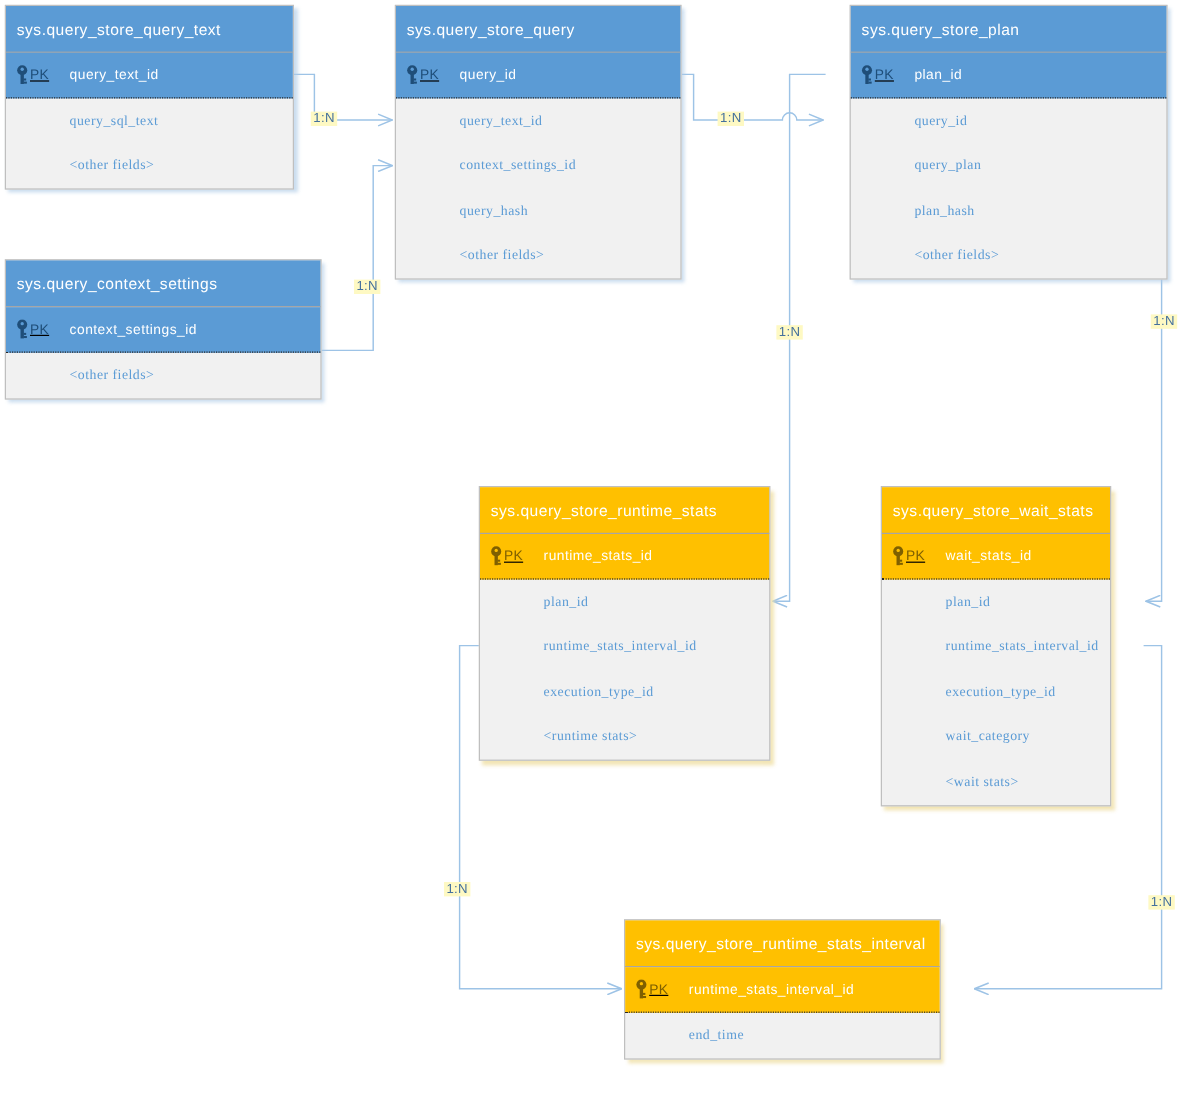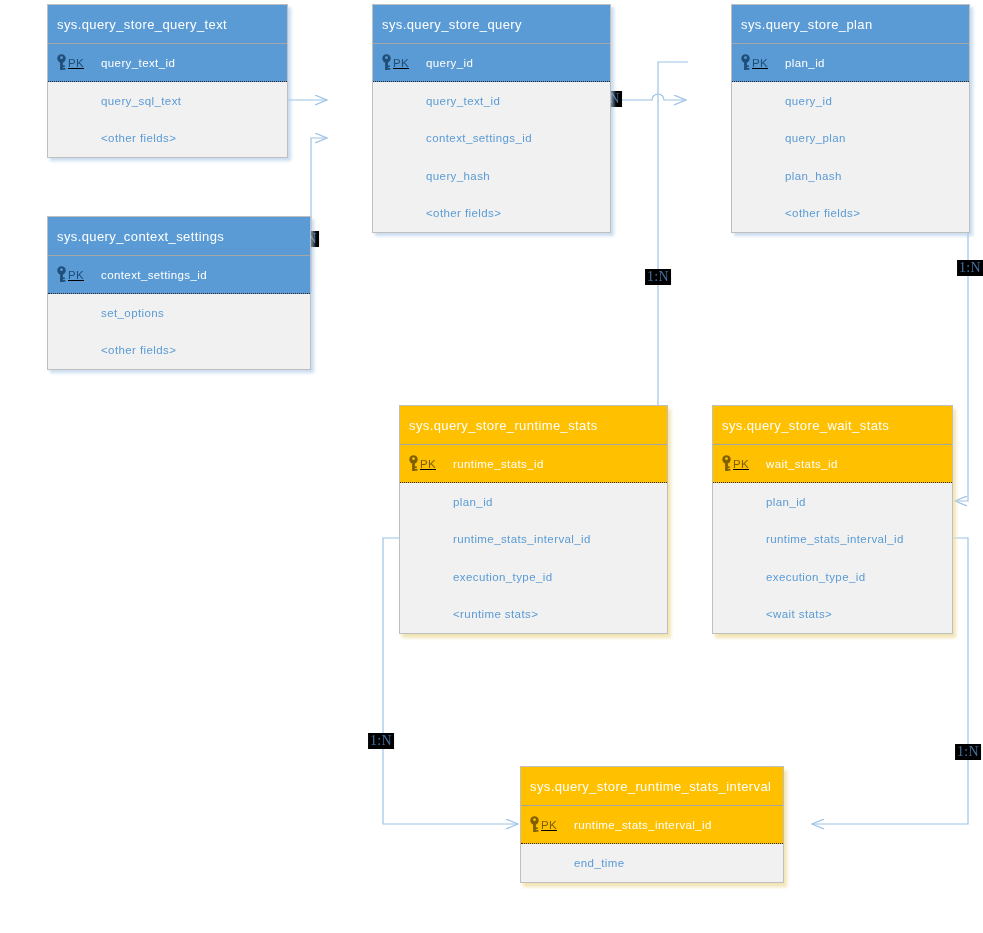--- a/index.html
+++ b/index.html
@@ -1,45 +1,45 @@
 <!DOCTYPE html>
 <html><head>
 <meta charset="utf-8">
 <style>
   html,body { margin:0; padding:0; background:#ffffff; }
   .canvas {
     position:relative; width:983px; height:933px; background:#fff;
     font-family:"Liberation Sans", sans-serif; overflow:hidden;
   }
   .tbl { position:absolute; box-sizing:border-box; border:1px solid #BFBFBF; background:#F1F1F1; }
-  .tbl.blue   { --hdr:#5B9BD5; --key:#1F4E79; box-shadow:3px 3px 3px rgba(174,203,230,0.65);margin-left:43px; }
+  .tbl.blue   { --hdr:#5B9BD5; --key:#1F4E79; box-shadow:3px 3px 3px rgba(174,203,230,0.65); }
   .tbl.orange { --hdr:#FFC000; --key:#7F6000; box-shadow:3px 4px 3px rgba(240,224,168,0.85); }
   .hdr {
     height:39px; box-sizing:border-box; display:flex; align-items:center;
     padding:0 9px; background:var(--hdr); color:#fff; font-size:13px;
     letter-spacing:0.4px; border-bottom:1px solid #A6A6A6; white-space:nowrap;
   }
   .pkrow {
     position:relative; height:38px; box-sizing:border-box; background:var(--hdr);
     border-bottom:1px dotted #262626; display:flex; align-items:center;text-decoration:underline;
   }
   .keyicon { margin-left:8px; display:inline-flex; flex:0 0 auto; }
   .pkbadge { color:var(--key); font-size:11.5px; margin-left:1px; letter-spacing:0.3px; }
   .pkfield {
     position:absolute; left:53px; color:#fff; font-size:11.5px; letter-spacing:0.4px; white-space:nowrap;
   }
   .frow {
     height:37.5px; box-sizing:border-box; display:flex; align-items:center;
-    padding-left:53px; color:#5B9BD5; font-size:11.5px; letter-spacing:0.4px; white-space:nowrap;
+    padding-left:53px; color:#5B9BD5; font-size:11.5px; letter-spacing:0.4px; white-space:nowrap;font-family:Liberation Serif, serif;
   }
   .wires { position:absolute; left:0; top:0; pointer-events:none; }
   .wires path { fill:none; stroke:#9DC3E6; stroke-width:1.2; }
   .cl {
-    position:absolute; transform:translate(-50%,-50%); background:#000000;
-    color:#44709D; font-size:14px; letter-spacing:0.3px; padding:0 2px; white-space:nowrap;font-family:Liberation Serif, serif;
+    position:absolute; transform:translate(-50%,-50%); background:#fef9c3;
+    color:#44709D; font-size:11px; letter-spacing:0.3px; padding:0 2px; white-space:nowrap;
   }
 </style>
 </head>
 <body>
 
 <div class="canvas">
 
   <svg class="wires" width="983" height="933" viewBox="0 0 983 933">
     <defs>
       <marker id="arr" viewBox="0 0 12 10" refX="11.5" refY="5" markerWidth="13" markerHeight="11" orient="auto" markerUnits="userSpaceOnUse">
@@ -96,21 +96,21 @@
       </span>
       <span class="pkbadge">PK</span>
       <span class="pkfield">query_id</span>
     </div>
     <div class="frow">query_text_id</div>
     <div class="frow">context_settings_id</div>
     <div class="frow">query_hash</div>
     <div class="frow">&lt;other fields&gt;</div>
   </div>
 
-  <div class="tbl blue" style="left:688px;top:4px;width:239px">
+  <div class="tbl blue" style="left:708px;top:4px;width:265px">
     <div class="hdr">sys.query_store_plan</div>
     <div class="pkrow">
       <span class="keyicon">
         <svg width="11" height="17" viewBox="0 0 11 17">
             <circle cx="5.5" cy="4.5" r="4.2" fill="var(--key)"></circle>
             <circle cx="5.5" cy="3.7" r="1.4" fill="var(--hdr)"></circle>
             <rect x="4.1" y="8" width="2.8" height="8" fill="var(--key)"></rect>
             <rect x="6.6" y="11.4" width="2.2" height="1.7" fill="var(--key)"></rect>
             <rect x="6.6" y="14" width="2.8" height="1.7" fill="var(--key)"></rect>
           </svg>
@@ -132,63 +132,63 @@
             <circle cx="5.5" cy="4.5" r="4.2" fill="var(--key)"></circle>
             <circle cx="5.5" cy="3.7" r="1.4" fill="var(--hdr)"></circle>
             <rect x="4.1" y="8" width="2.8" height="8" fill="var(--key)"></rect>
             <rect x="6.6" y="11.4" width="2.2" height="1.7" fill="var(--key)"></rect>
             <rect x="6.6" y="14" width="2.8" height="1.7" fill="var(--key)"></rect>
           </svg>
       </span>
       <span class="pkbadge">PK</span>
       <span class="pkfield">context_settings_id</span>
     </div>
-    <div class="frow">set_options</div>
-    <div class="frow">&lt;other fields&gt;</div>
-  </div>
-
-  <div class="tbl orange" style="left:399px;top:405px;width:269px">
+    <div class="frow">&lt;other fields&gt;</div>
+  </div>
+
+  <div class="tbl orange" style="left:399px;top:405px;width:243px">
     <div class="hdr">sys.query_store_runtime_stats</div>
     <div class="pkrow">
       <span class="keyicon">
         <svg width="11" height="17" viewBox="0 0 11 17">
             <circle cx="5.5" cy="4.5" r="4.2" fill="var(--key)"></circle>
             <circle cx="5.5" cy="3.7" r="1.4" fill="var(--hdr)"></circle>
             <rect x="4.1" y="8" width="2.8" height="8" fill="var(--key)"></rect>
             <rect x="6.6" y="11.4" width="2.2" height="1.7" fill="var(--key)"></rect>
             <rect x="6.6" y="14" width="2.8" height="1.7" fill="var(--key)"></rect>
           </svg>
       </span>
       <span class="pkbadge">PK</span>
       <span class="pkfield">runtime_stats_id</span>
     </div>
     <div class="frow">plan_id</div>
     <div class="frow">runtime_stats_interval_id</div>
     <div class="frow">execution_type_id</div>
     <div class="frow">&lt;runtime stats&gt;</div>
   </div>
 
-  <div class="tbl orange" style="left:712px;top:405px;width:241px">
+  <div class="tbl orange" style="left:734px;top:405px;width:192px">
     <div class="hdr">sys.query_store_wait_stats</div>
     <div class="pkrow">
       <span class="keyicon">
         <svg width="11" height="17" viewBox="0 0 11 17">
             <circle cx="5.5" cy="4.5" r="4.2" fill="var(--key)"></circle>
             <circle cx="5.5" cy="3.7" r="1.4" fill="var(--hdr)"></circle>
             <rect x="4.1" y="8" width="2.8" height="8" fill="var(--key)"></rect>
             <rect x="6.6" y="11.4" width="2.2" height="1.7" fill="var(--key)"></rect>
             <rect x="6.6" y="14" width="2.8" height="1.7" fill="var(--key)"></rect>
           </svg>
       </span>
       <span class="pkbadge">PK</span>
       <span class="pkfield">wait_stats_id</span>
     </div>
     <div class="frow">plan_id</div>
     <div class="frow">runtime_stats_interval_id</div>
     <div class="frow">execution_type_id</div>
+    <div class="frow">wait_category</div>
     <div class="frow">&lt;wait stats&gt;</div>
   </div>
 
   <div class="tbl orange" style="left:520px;top:766px;width:264px">
     <div class="hdr">sys.query_store_runtime_stats_interval</div>
     <div class="pkrow">
       <span class="keyicon">
         <svg width="11" height="17" viewBox="0 0 11 17">
             <circle cx="5.5" cy="4.5" r="4.2" fill="var(--key)"></circle>
             <circle cx="5.5" cy="3.7" r="1.4" fill="var(--hdr)"></circle>

